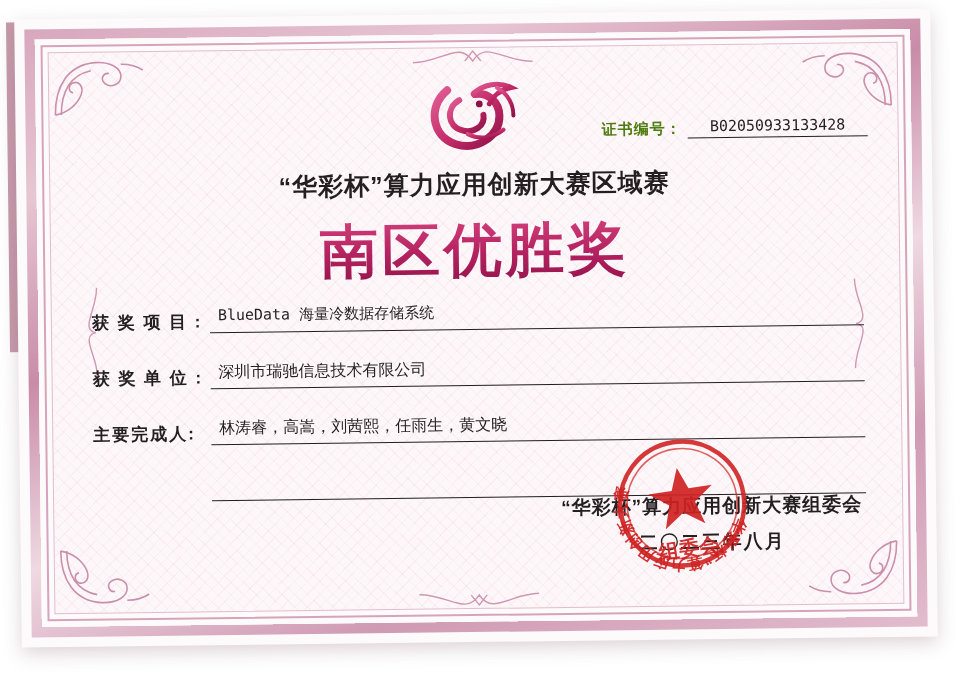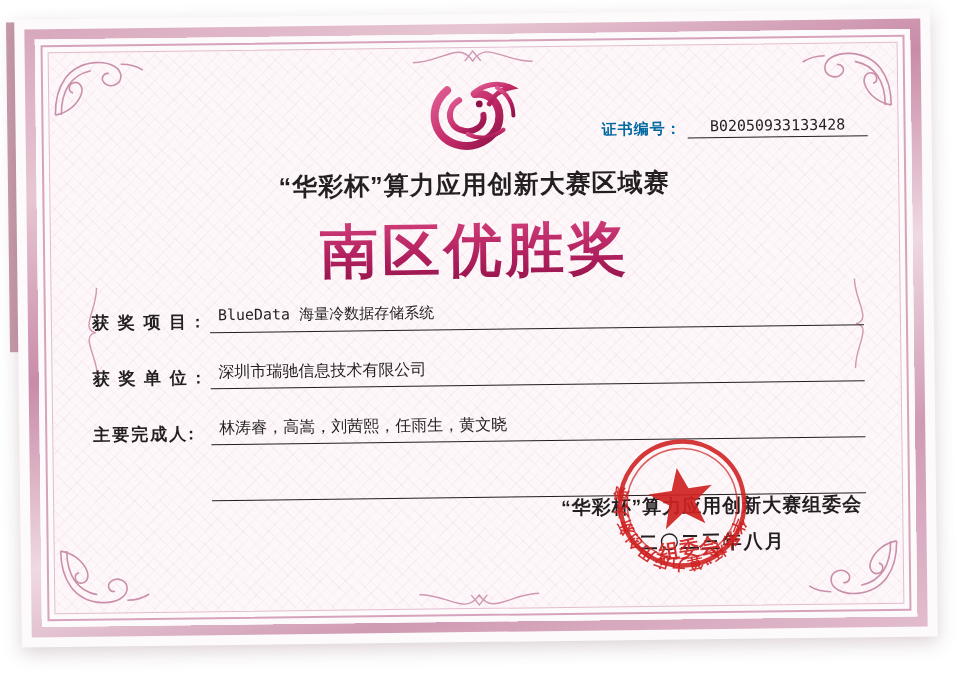--- a/index.html
+++ b/index.html
@@ -119,21 +119,21 @@
     position: absolute;
     right: 4px;
     top: 56px;
     display: flex;
     align-items: flex-end;
     gap: 6px;
   }
   #cert-number-label {
     font-size: 15px;
     font-weight: bold;
-    color: #0369a1;
+    color: #4d7c0f;
     letter-spacing: 1px;
     white-space: nowrap;
   }
   #cert-number-value {
     font-family: "DejaVu Sans Mono", monospace;
     font-size: 15px;
     color: #231f20;
     border-bottom: 1.5px solid #231f20;
     padding: 0 6px 2px 6px;
     min-width: 168px;

